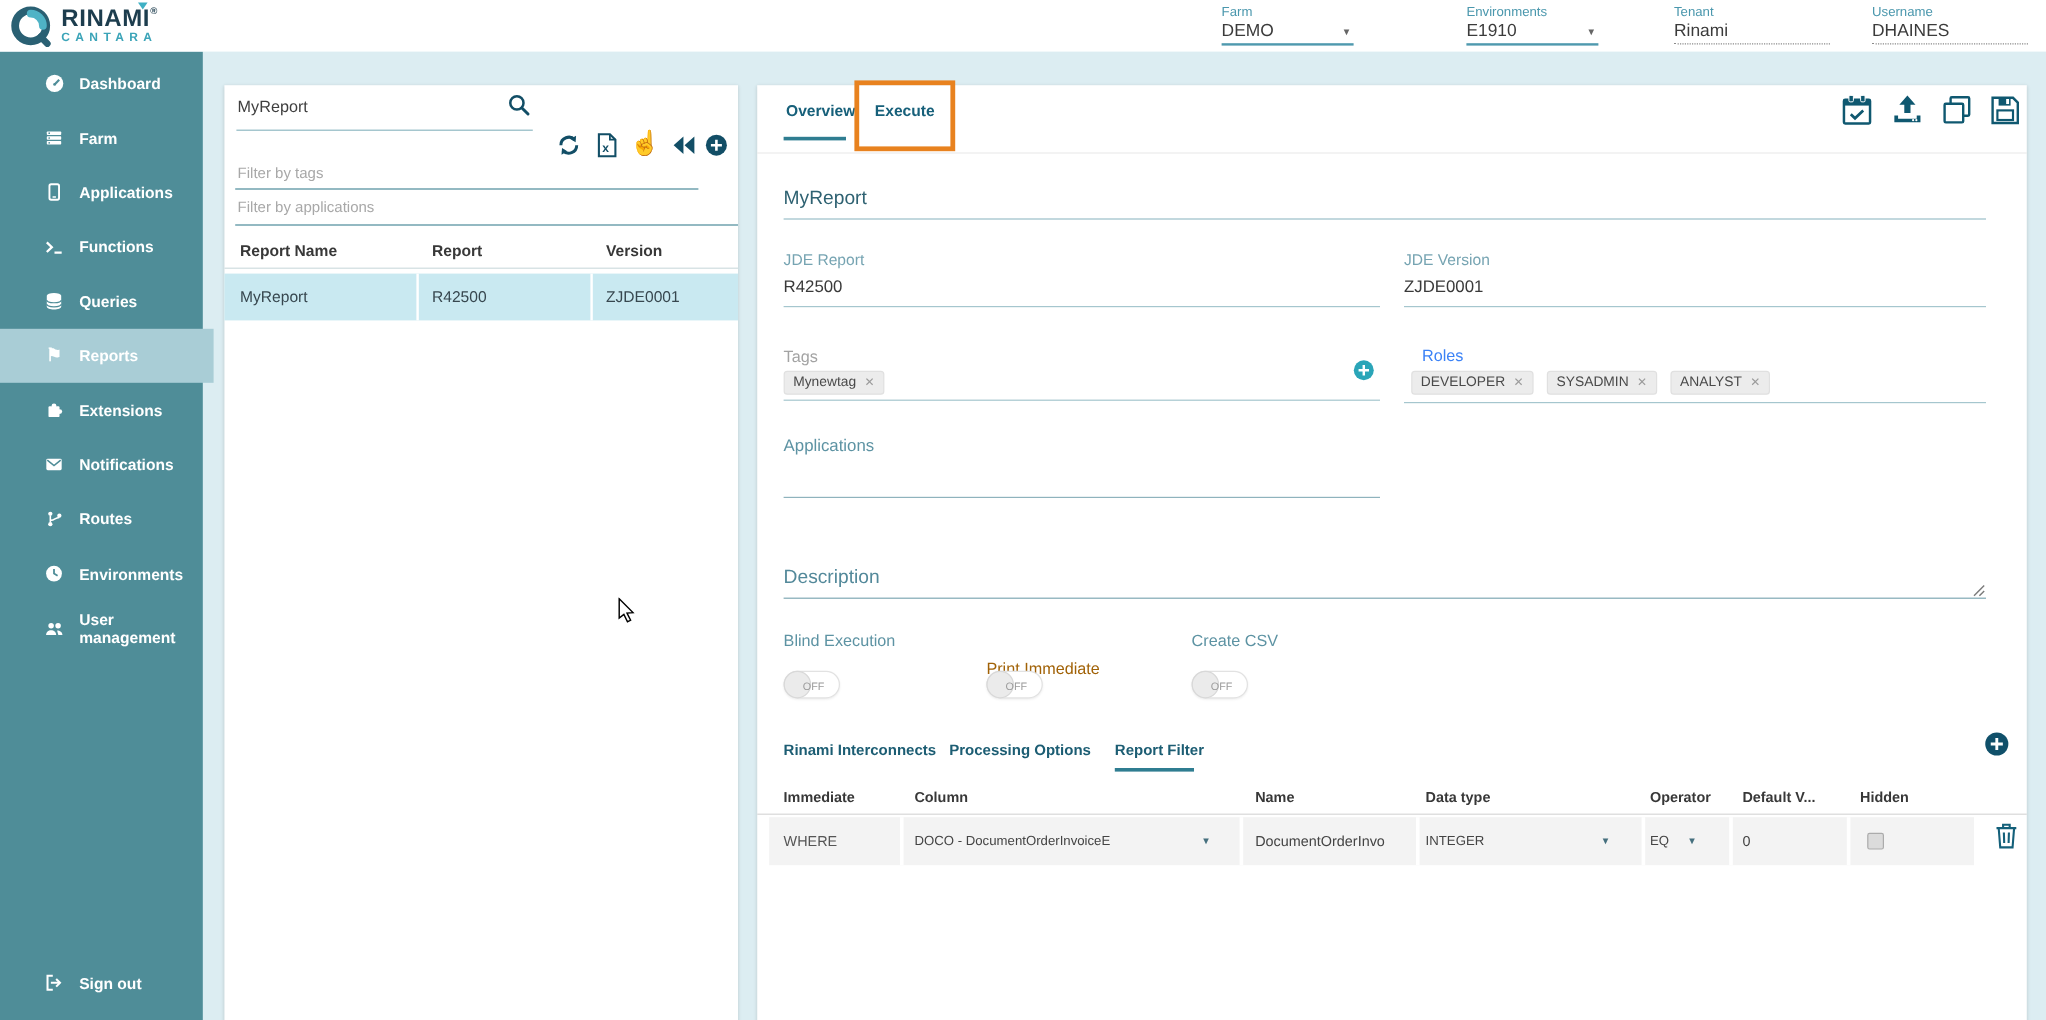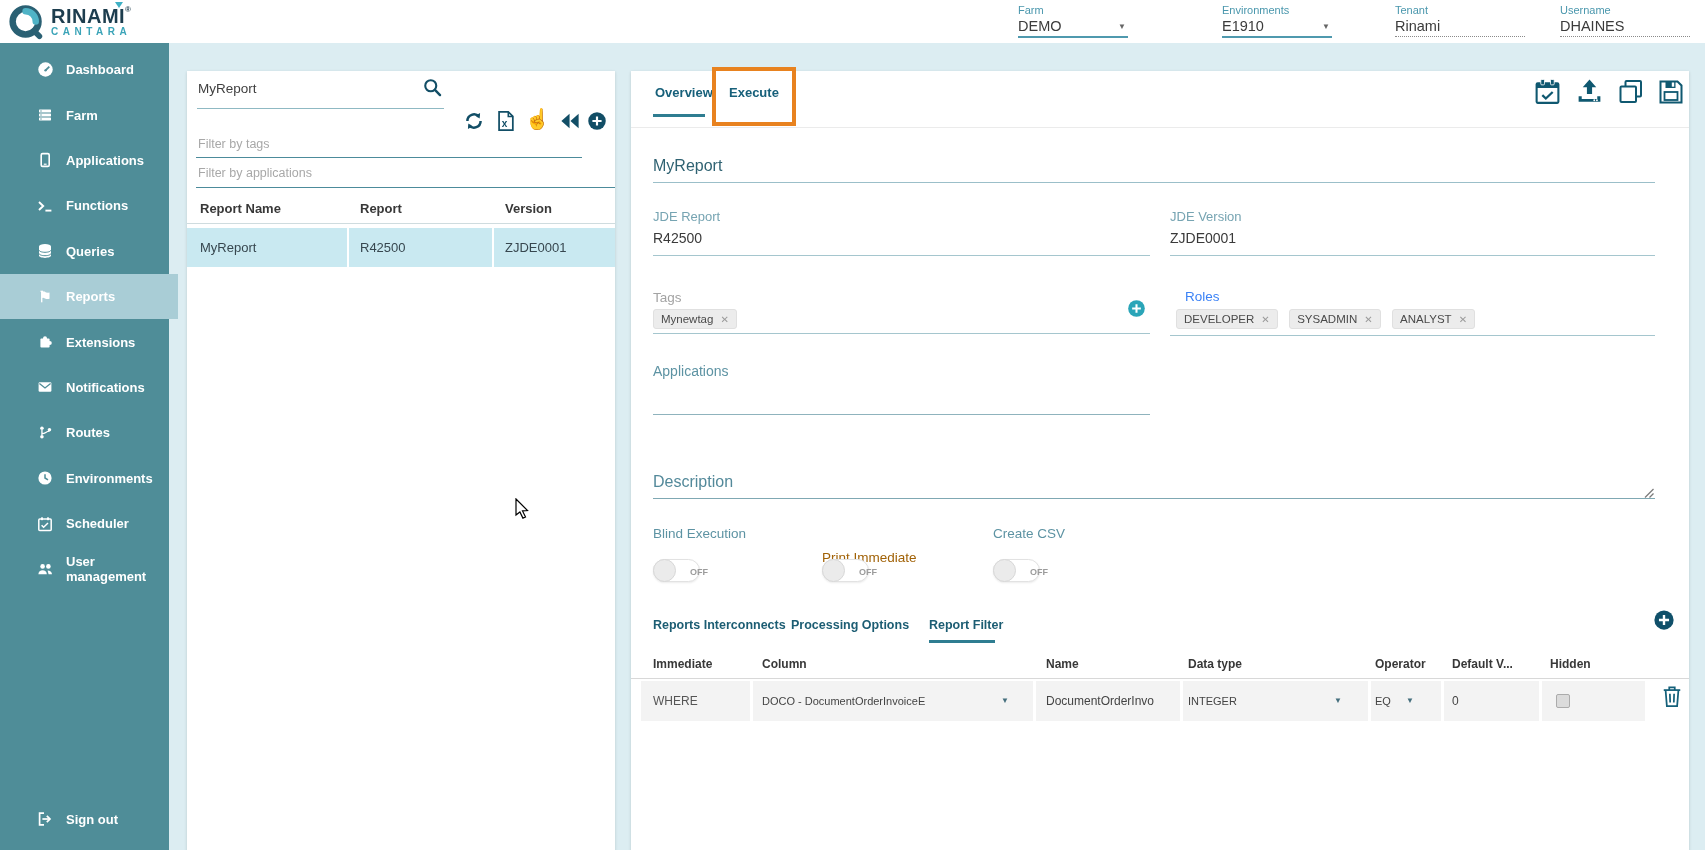--- a/index.html
+++ b/index.html
@@ -37,21 +37,21 @@
 
   .u { position:absolute; height:1px; background:#a5c6ce; }
   .flabel { position:absolute; font-size:13px; color:#76a4b2; }
   .fvalue { position:absolute; font-size:14px; color:#3a3a3a; }
 
   .chip { display:inline-flex; align-items:center; background:#ececec; border:1px solid #e0e0e0; border-radius:3px; padding:3px 7px; font-size:11.5px; color:#4a4a4a; margin-right:7px; }
   .chip .x { margin-left:7px; color:#9a9a9a; font-size:10px; cursor:pointer; }
 
   .toggle { position:absolute; width:47px; height:23px; border:1px solid #e2e2e2; border-radius:12px; background:#fff; box-shadow:0 1px 2px rgba(0,0,0,.08); }
   .toggle .knob { position:absolute; left:-1px; top:-1px; width:23px; height:23px; border-radius:50%; background:#ebebeb; border:1px solid #d8d8d8; }
-  .toggle .st { position:absolute; left:36px; top:7px; font-size:9px; font-weight:bold; color:#9b9b9b; }
+  .toggle .st { position:absolute; left:15px; top:7px; font-size:9px; font-weight:normal; color:#9b9b9b; }
 
   .tab { font-size:13px; font-weight:bold; color:#17607a; cursor:pointer; }
   .subtab { position:absolute; top:547px; font-size:12.5px; font-weight:bold; color:#1c5d73; cursor:pointer; }
 
   .th { position:absolute; font-weight:bold; color:#383838; }
   .caret-sm { font-size:8px; color:#456f7e; }
 
   .plus-btn { border-radius:50%; display:flex; align-items:center; justify-content:center; cursor:pointer; }
 
   .cellsep { position:absolute; top:0; bottom:0; width:3px; background:#fff; }
@@ -194,31 +194,20 @@
     <span class="ic">
       <svg width="16" height="16" viewBox="0 0 16 16">
           <circle cx="8" cy="8" r="6.6" fill="#fff"></circle>
           <path d="M8 4.2V8l3 1.8" fill="none" stroke="#4f8d98" stroke-width="1.5"></path>
         </svg>
     </span>
       <span>Environments</span>
   </div>
 
 
-  <div class="nav-item">
-    <span class="ic">
-      <svg width="16" height="16" viewBox="0 0 16 16">
-          <rect x="1.8" y="3" width="12.4" height="11.4" rx="1" fill="none" stroke="#fff" stroke-width="1.5"></rect>
-          <rect x="4" y="1.2" width="2" height="3" rx=".6" fill="#fff"></rect>
-          <rect x="10" y="1.2" width="2" height="3" rx=".6" fill="#fff"></rect>
-          <path d="M4.6 9.2l2 2 4.4-4.2" fill="none" stroke="#fff" stroke-width="1.5"></path>
-        </svg>
-    </span>
-      <span>Scheduler</span>
-  </div>
 
   <div class="nav-item">
     <span class="ic">
       <svg width="17" height="16" viewBox="0 0 17 16" fill="#fff">
           <circle cx="5.6" cy="5.4" r="2.3"></circle>
           <circle cx="11.4" cy="5.4" r="2.3"></circle>
           <path d="M1.4 13.2c0-2.4 1.9-3.9 4.2-3.9s4.2 1.5 4.2 3.9z"></path>
           <path d="M10.6 9.5c2.3 0 4.4 1.4 4.4 3.7h-3.4"></path>
         </svg>
     </span>
@@ -398,21 +387,21 @@
     </div>
   <div class="toggle" style="left:191px; top:488px;">
       <span class="knob"></span>
       <span class="st">OFF</span>
     </div>
   <div class="toggle" style="left:362px; top:488px;">
       <span class="knob"></span>
       <span class="st">OFF</span>
     </div>
 
-  <div class="subtab" style="left:22px;">Reports Interconnects</div>
+  <div class="subtab" style="left:22px;">Rinami Interconnects</div>
   <div class="subtab" style="left:160px;">Processing Options</div>
   <div class="subtab" style="left:298px;">Report Filter</div>
   <div class="abs" style="left:298px; top:569px; width:66px; height:3px; background:#2f7d91;"></div>
   <span class="abs plus-btn" style="left:1022px; top:538px;">
     <svg width="22" height="22" viewBox="0 0 24 24">
         <circle cx="12" cy="12" r="10.5" fill="#10506a"></circle>
         <path d="M12 6.5v11M6.5 12h11" stroke="#fff" stroke-width="2.6"></path>
       </svg>
   </span>
 

